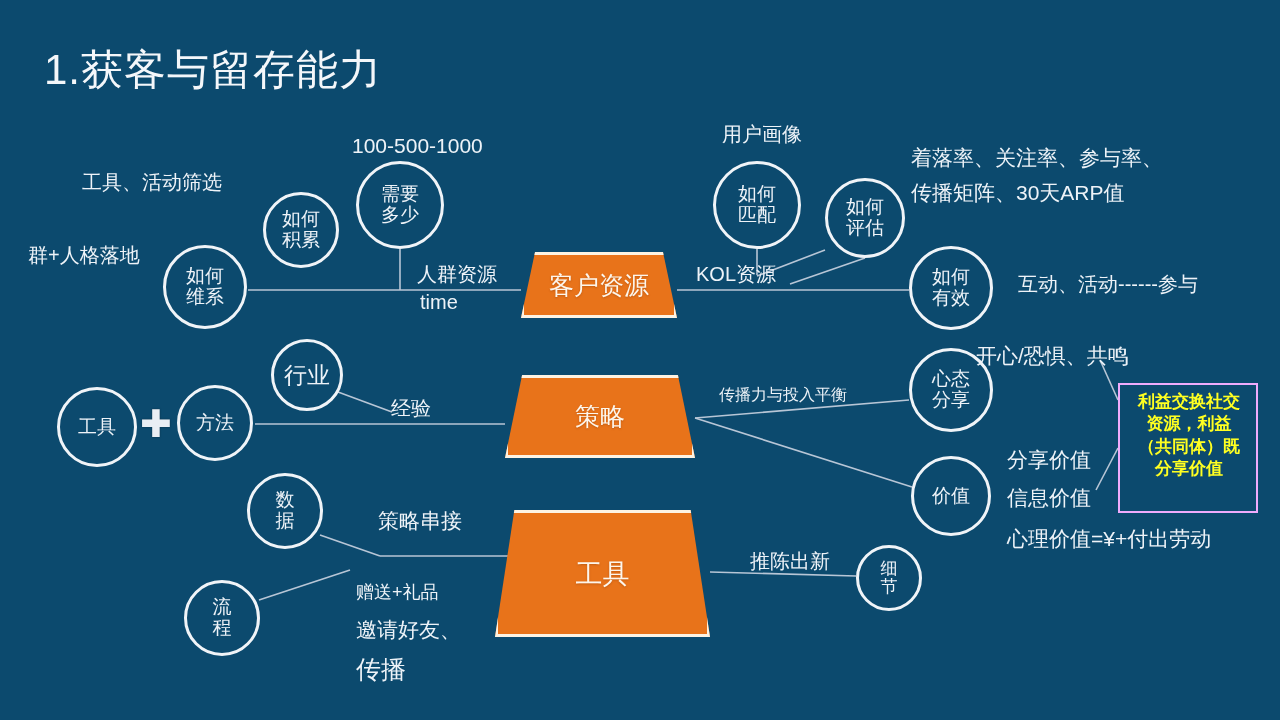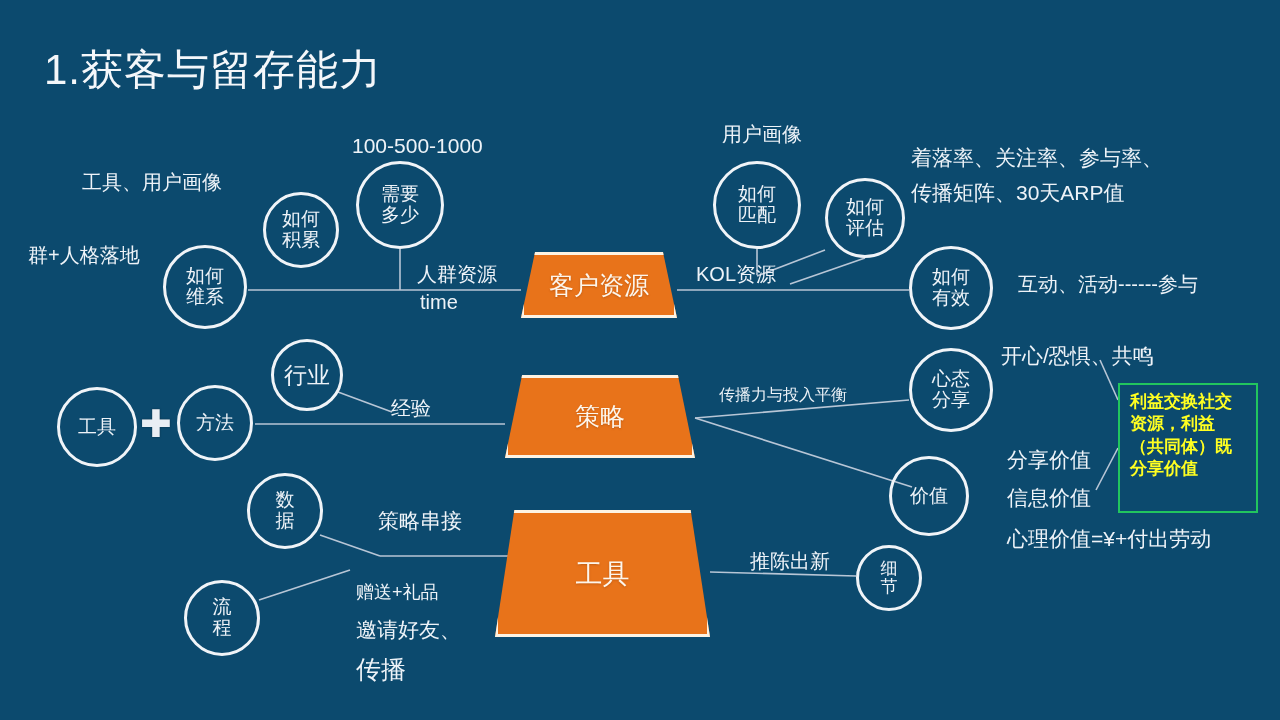--- a/index.html
+++ b/index.html
@@ -67,27 +67,28 @@
   }
   .plus {
     position: absolute;
     color: #e9eef4;
     font-weight: 700;
     line-height: 1;
     text-shadow: 0 0 2px rgba(0,0,0,.4);
   }
   .yellow-box {
     position: absolute;
-    border: 2px solid #22c55e;
+    border: 2px solid #f0abfc;
     box-sizing: border-box;
     color: #ffff21;
     font-weight: 700;
     line-height: 1.32;
     padding: 6px 8px 4px 10px;
     white-space: pre-line;
+    text-align: center;
   }
   .watermark {
     position: absolute;
     color: #3fd0c2;
     font-weight: 700;
     letter-spacing: 2px;
     font-size: 30px;
     text-shadow: 1px 1px 0 rgba(0,0,0,.25);
   }
 </style>
@@ -154,21 +155,21 @@
       <div class="node-circle" style="left: 177px; top: 385px; width: 76px; height: 76px; font-size: 19px;">
         <span>方法</span>
       </div>
       <div class="node-circle" style="left: 271px; top: 339px; width: 72px; height: 72px; font-size: 23px;">
         <span>行业</span>
       </div>
       <div class="node-circle" style="left: 909px; top: 348px; width: 84px; height: 84px; font-size: 19px;">
         <span>心态</span>
         <span>分享</span>
       </div>
-      <div class="node-circle" style="left: 889px; top: 456px; width: 80px; height: 80px; font-size: 19px;">
+      <div class="node-circle" style="left: 911px; top: 456px; width: 80px; height: 80px; font-size: 19px;">
         <span>价值</span>
       </div>
       <div class="node-circle" style="left: 247px; top: 473px; width: 76px; height: 76px; font-size: 19px;">
         <span>数</span>
         <span>据</span>
       </div>
       <div class="node-circle" style="left: 184px; top: 580px; width: 76px; height: 76px; font-size: 19px;">
         <span>流</span>
         <span>程</span>
       </div>
@@ -176,33 +177,33 @@
         <span>细</span>
         <span>节</span>
       </div>
     </div>
   <div id="trap-layer">
       <div class="trap t1" style="left: 521px; top: 252px; width: 156px; height: 66px; font-size: 25px;">客户资源</div>
       <div class="trap t1" style="left: 505px; top: 375px; width: 190px; height: 83px; font-size: 25px;">策略</div>
       <div class="trap t1" style="left: 495px; top: 510px; width: 215px; height: 127px; font-size: 27px;">工具</div>
     </div>
   <div id="label-layer">
-      <div class="label" style="left: 82px; top: 170px; font-size: 20px;">工具、用户画像</div>
+      <div class="label" style="left: 82px; top: 170px; font-size: 20px;">工具、活动筛选</div>
       <div class="label" style="left: 28px; top: 243px; font-size: 20px;">群+人格落地</div>
       <div class="label" style="left: 352px; top: 133px; font-size: 21px;">100-500-1000</div>
       <div class="label" style="left: 417px; top: 262px; font-size: 20px;">人群资源</div>
       <div class="label" style="left: 420px; top: 290px; font-size: 20px;">time</div>
       <div class="label" style="left: 722px; top: 122px; font-size: 20px;">用户画像</div>
       <div class="label" style="left: 696px; top: 262px; font-size: 20px;">KOL资源</div>
       <div class="label" style="left: 911px; top: 145px; font-size: 21px;">着落率、关注率、参与率、</div>
       <div class="label" style="left: 911px; top: 180px; font-size: 21px;">传播矩阵、30天ARP值</div>
       <div class="label" style="left: 1018px; top: 272px; font-size: 20px;">互动、活动------参与</div>
       <div class="label" style="left: 391px; top: 396px; font-size: 20px;">经验</div>
       <div class="label" style="left: 719px; top: 385px; font-size: 16px;">传播力与投入平衡</div>
-      <div class="label" style="left: 1001px; top: 343px; font-size: 21px; text-align: right;">开心/恐惧、共鸣</div>
+      <div class="label" style="left: 976px; top: 343px; font-size: 21px; text-align: right;">开心/恐惧、共鸣</div>
       <div class="label" style="left: 1007px; top: 447px; font-size: 21px;">分享价值</div>
       <div class="label" style="left: 1007px; top: 485px; font-size: 21px;">信息价值</div>
       <div class="label" style="left: 1007px; top: 526px; font-size: 21px;">心理价值=¥+付出劳动</div>
       <div class="label" style="left: 378px; top: 508px; font-size: 21px;">策略串接</div>
       <div class="label" style="left: 356px; top: 581px; font-size: 18px;">赠送+礼品</div>
       <div class="label" style="left: 356px; top: 617px; font-size: 21px;">邀请好友、</div>
       <div class="label" style="left: 356px; top: 653px; font-size: 25px;">传播</div>
       <div class="label" style="left: 750px; top: 549px; font-size: 20px;">推陈出新</div>
     </div>
 

